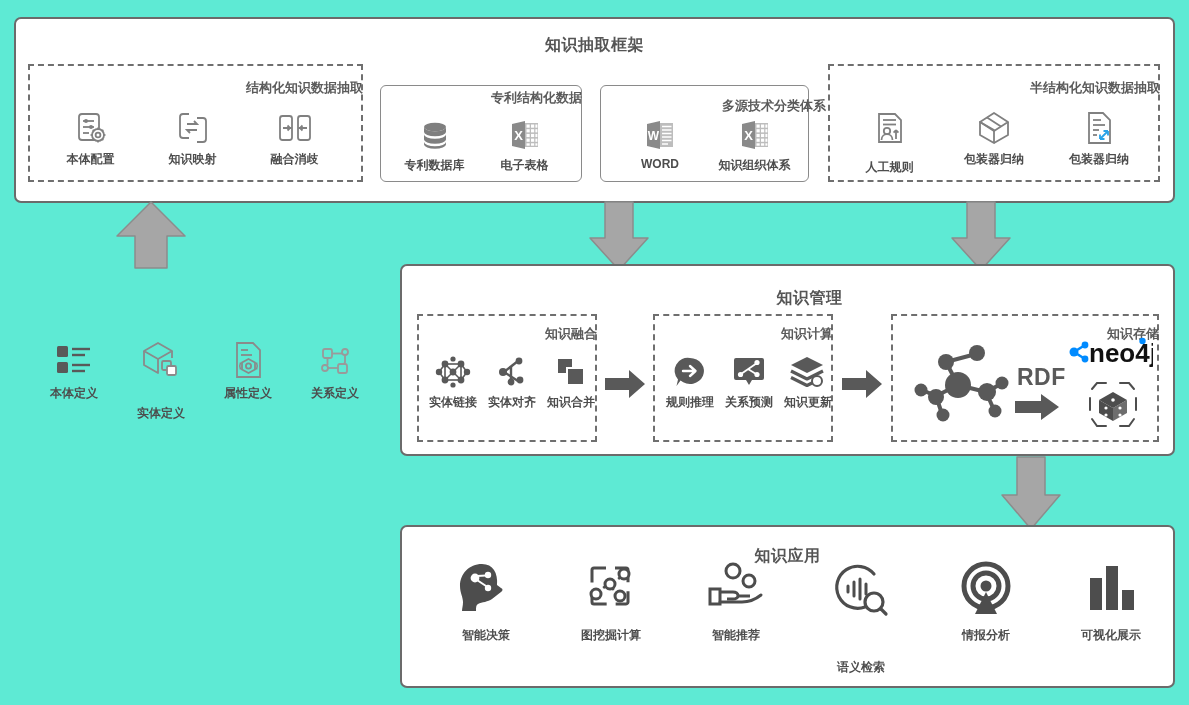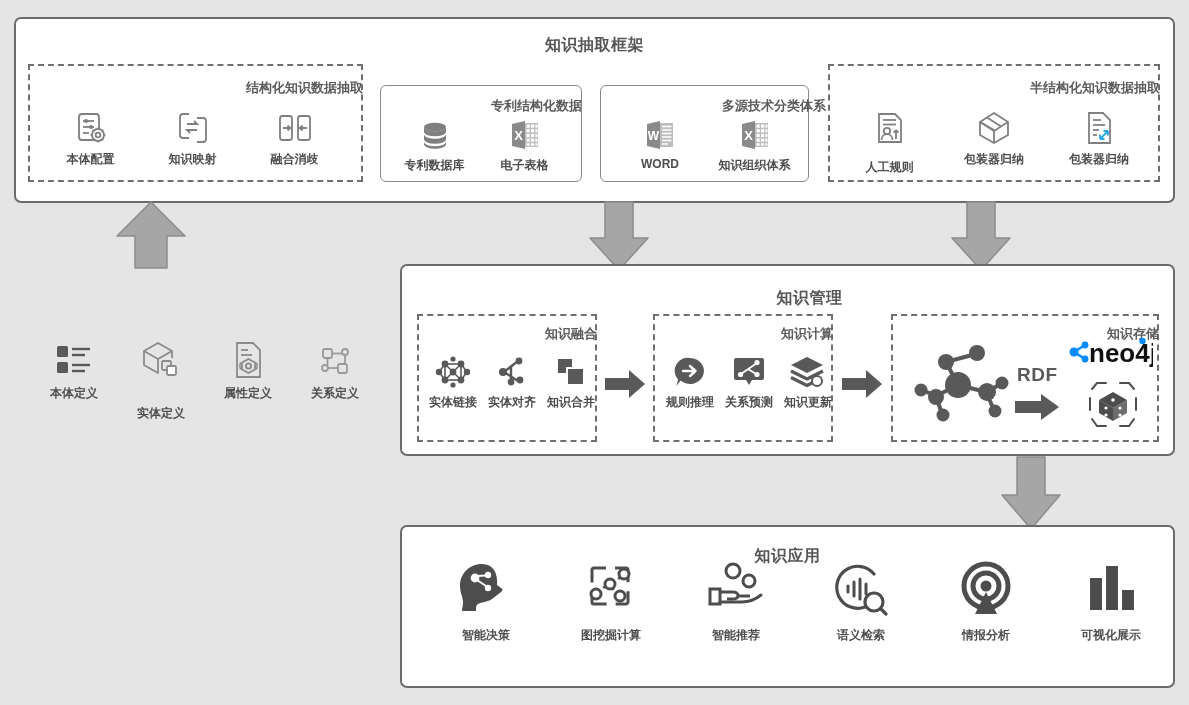--- a/index.html
+++ b/index.html
@@ -8,21 +8,21 @@
     background: #ffffff;
   }
   body {
     font-family: "Liberation Sans", "DejaVu Sans", sans-serif;
     color: #4a4a4a;
   }
   #canvas {
     position: relative;
     width: 1189px;
     height: 705px;
-    background: #e5e5e5;
+    background: #5eead4;
     overflow: hidden;
   }
 
   
   .panel {
     position: absolute;
     box-sizing: border-box;
     border: 2px solid #6b6b6b;
     border-radius: 7px;
     background: #ffffff;
@@ -80,21 +80,21 @@
     font-weight: bold;
     color: #4d4d4d;
     white-space: nowrap;
     text-align: center;
   }
   .cap-sm { font-size: 11.5px; }
   svg.blockarrow { position: absolute; display: block; overflow: visible; }
 
   .rdf-label {
     position: absolute;
-    font-size: 19px;
+    font-size: 23px;
     font-weight: bold;
     color: #5a5a5a;
     letter-spacing: .5px;
   }
   .neo4j-wrap { position: absolute; }
 </style>
 </head>
 <body>
 
 <div id="canvas">
@@ -149,21 +149,21 @@
         <rect x="3" y="6" width="12" height="24" rx="2.5"></rect>
         <rect x="21" y="6" width="12" height="24" rx="2.5"></rect>
         <path d="M6 18 h7 l-2.5 -2.5 M6 18 h7 l-2.5 2.5" fill="none"></path>
         <path d="M30 18 h-7 l2.5 -2.5 M30 18 h-7 l2.5 2.5" fill="none"></path>
       </svg>
     </span>
     <span class="cap">融合消歧</span>
   </div>
 
   <div class="solid-sub" style="left:380px; top:85px; width:202px; height:97px;"></div>
-  <div class="sub-title" style="left:380px; width:202px; top:97px;">专利结构化数据</div>
+  <div class="sub-title" style="left:380px; width:202px; top:89px;">专利结构化数据</div>
 
   <div class="cell" style="left:392px; top:118px; width:85px;">
     <span class="glyph">
       <svg width="34" height="34" viewBox="0 0 34 34">
         <g fill="#7f7f7f">
           <ellipse cx="17" cy="9" rx="11" ry="4.2"></ellipse>
           <path d="M6 9 v5 a11 4.2 0 0 0 22 0 V9 a11 4.2 0 0 1 -22 0z"></path>
           <path d="M6 16.5 v5 a11 4.2 0 0 0 22 0 v-5 a11 4.2 0 0 1 -22 0z"></path>
           <path d="M6 24 v2.5 a11 4.2 0 0 0 22 0 V24 a11 4.2 0 0 1 -22 0z"></path>
         </g>
@@ -621,21 +621,21 @@
         <circle cx="44" cy="21" r="6" fill="none" stroke="#4d4d4d" stroke-width="3"></circle>
         <path d="M5 29 h10 v15 H5 z" fill="none" stroke="#4d4d4d" stroke-width="3"></path>
         <path d="M15 32 h13 c3 0 5 1.5 5 3.5 S31 39 28 39 h-6" fill="none" stroke="#4d4d4d" stroke-width="3" stroke-linejoin="round"></path>
         <path d="M15 42 h22 c8 0 14 -3 19 -7" fill="none" stroke="#4d4d4d" stroke-width="3" stroke-linecap="round"></path>
         <path d="M33 36 h12" stroke="#4d4d4d" stroke-width="3"></path>
       </svg>
     </span>
     <span class="cap">智能推荐</span>
   </div>
 
-  <div class="cell" style="left:814px; top:560px; width:94px;">
+  <div class="cell" style="left:814px; top:560px; width:94px;gap:32px;">
     <span class="glyph">
       <svg width="62" height="62" viewBox="0 0 62 62" fill="none" stroke="#4d4d4d" stroke-width="3.2">
         <path d="M44 14 A21 21 0 1 0 35 47" stroke-linecap="round"></path>
         <g stroke-width="3" stroke-linecap="round">
           <line x1="18" y1="26" x2="18" y2="32"></line>
           <line x1="24" y1="22" x2="24" y2="36"></line>
           <line x1="30" y1="19" x2="30" y2="39"></line>
           <line x1="36" y1="24" x2="36" y2="34"></line>
         </g>
         <circle cx="44" cy="42" r="9"></circle>

